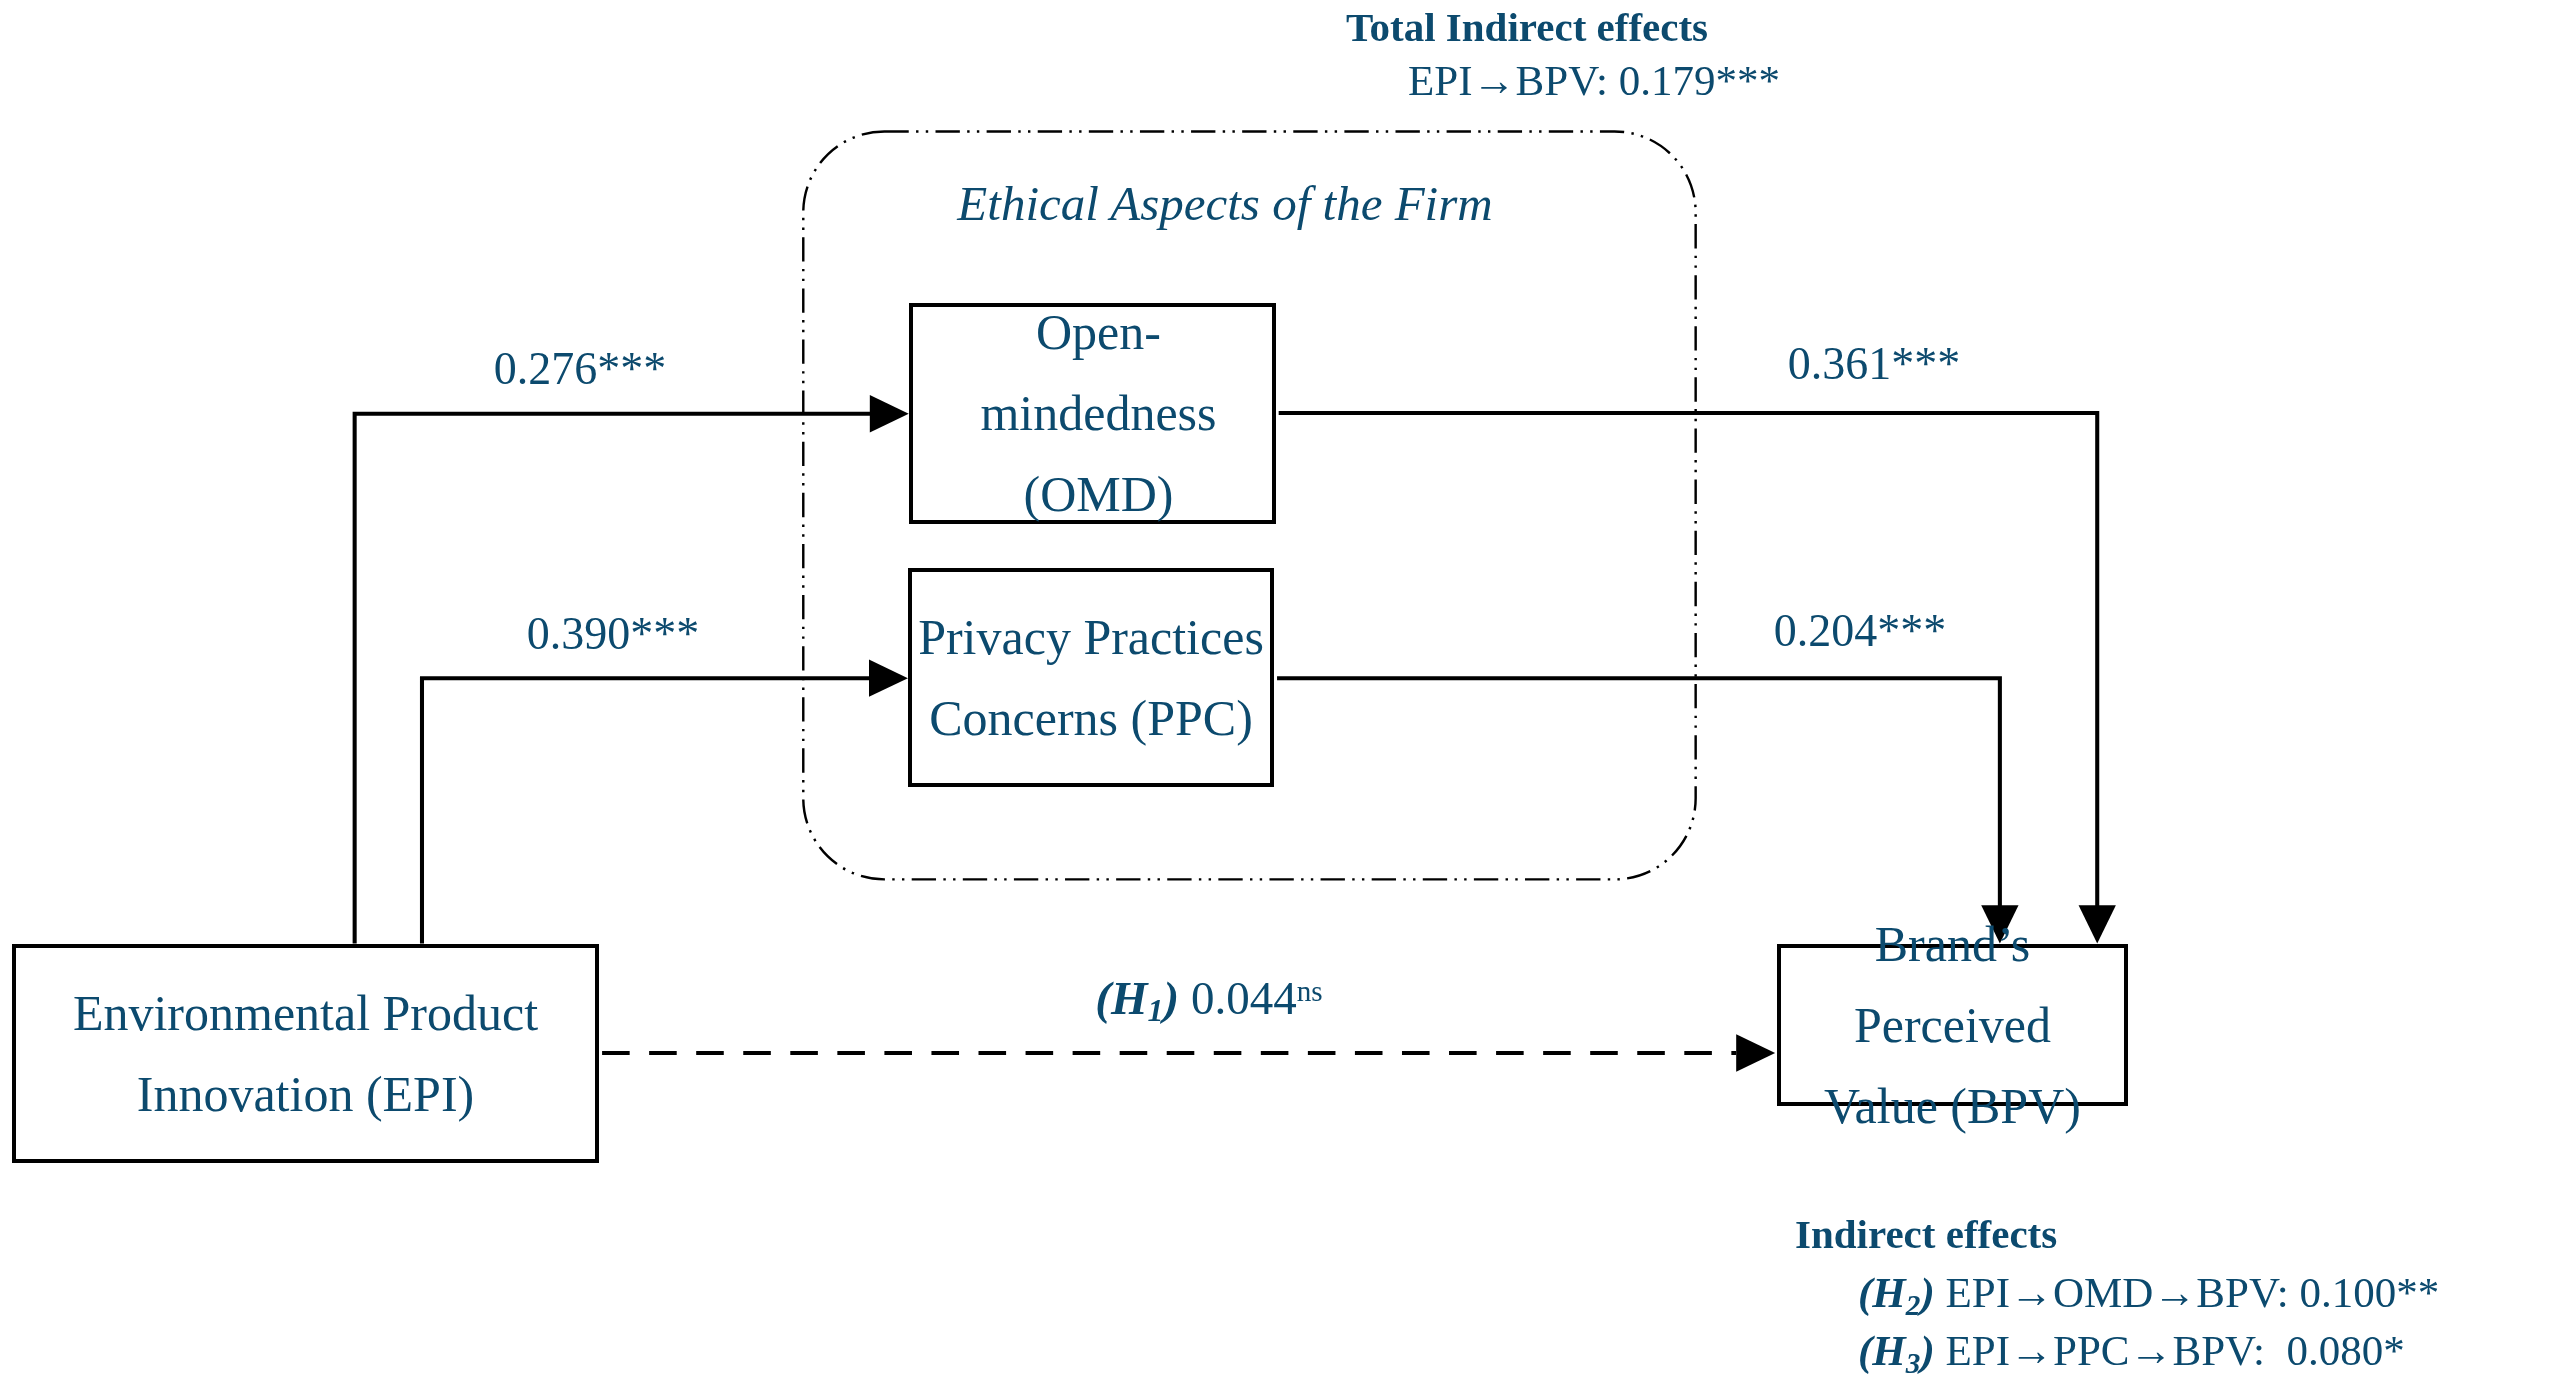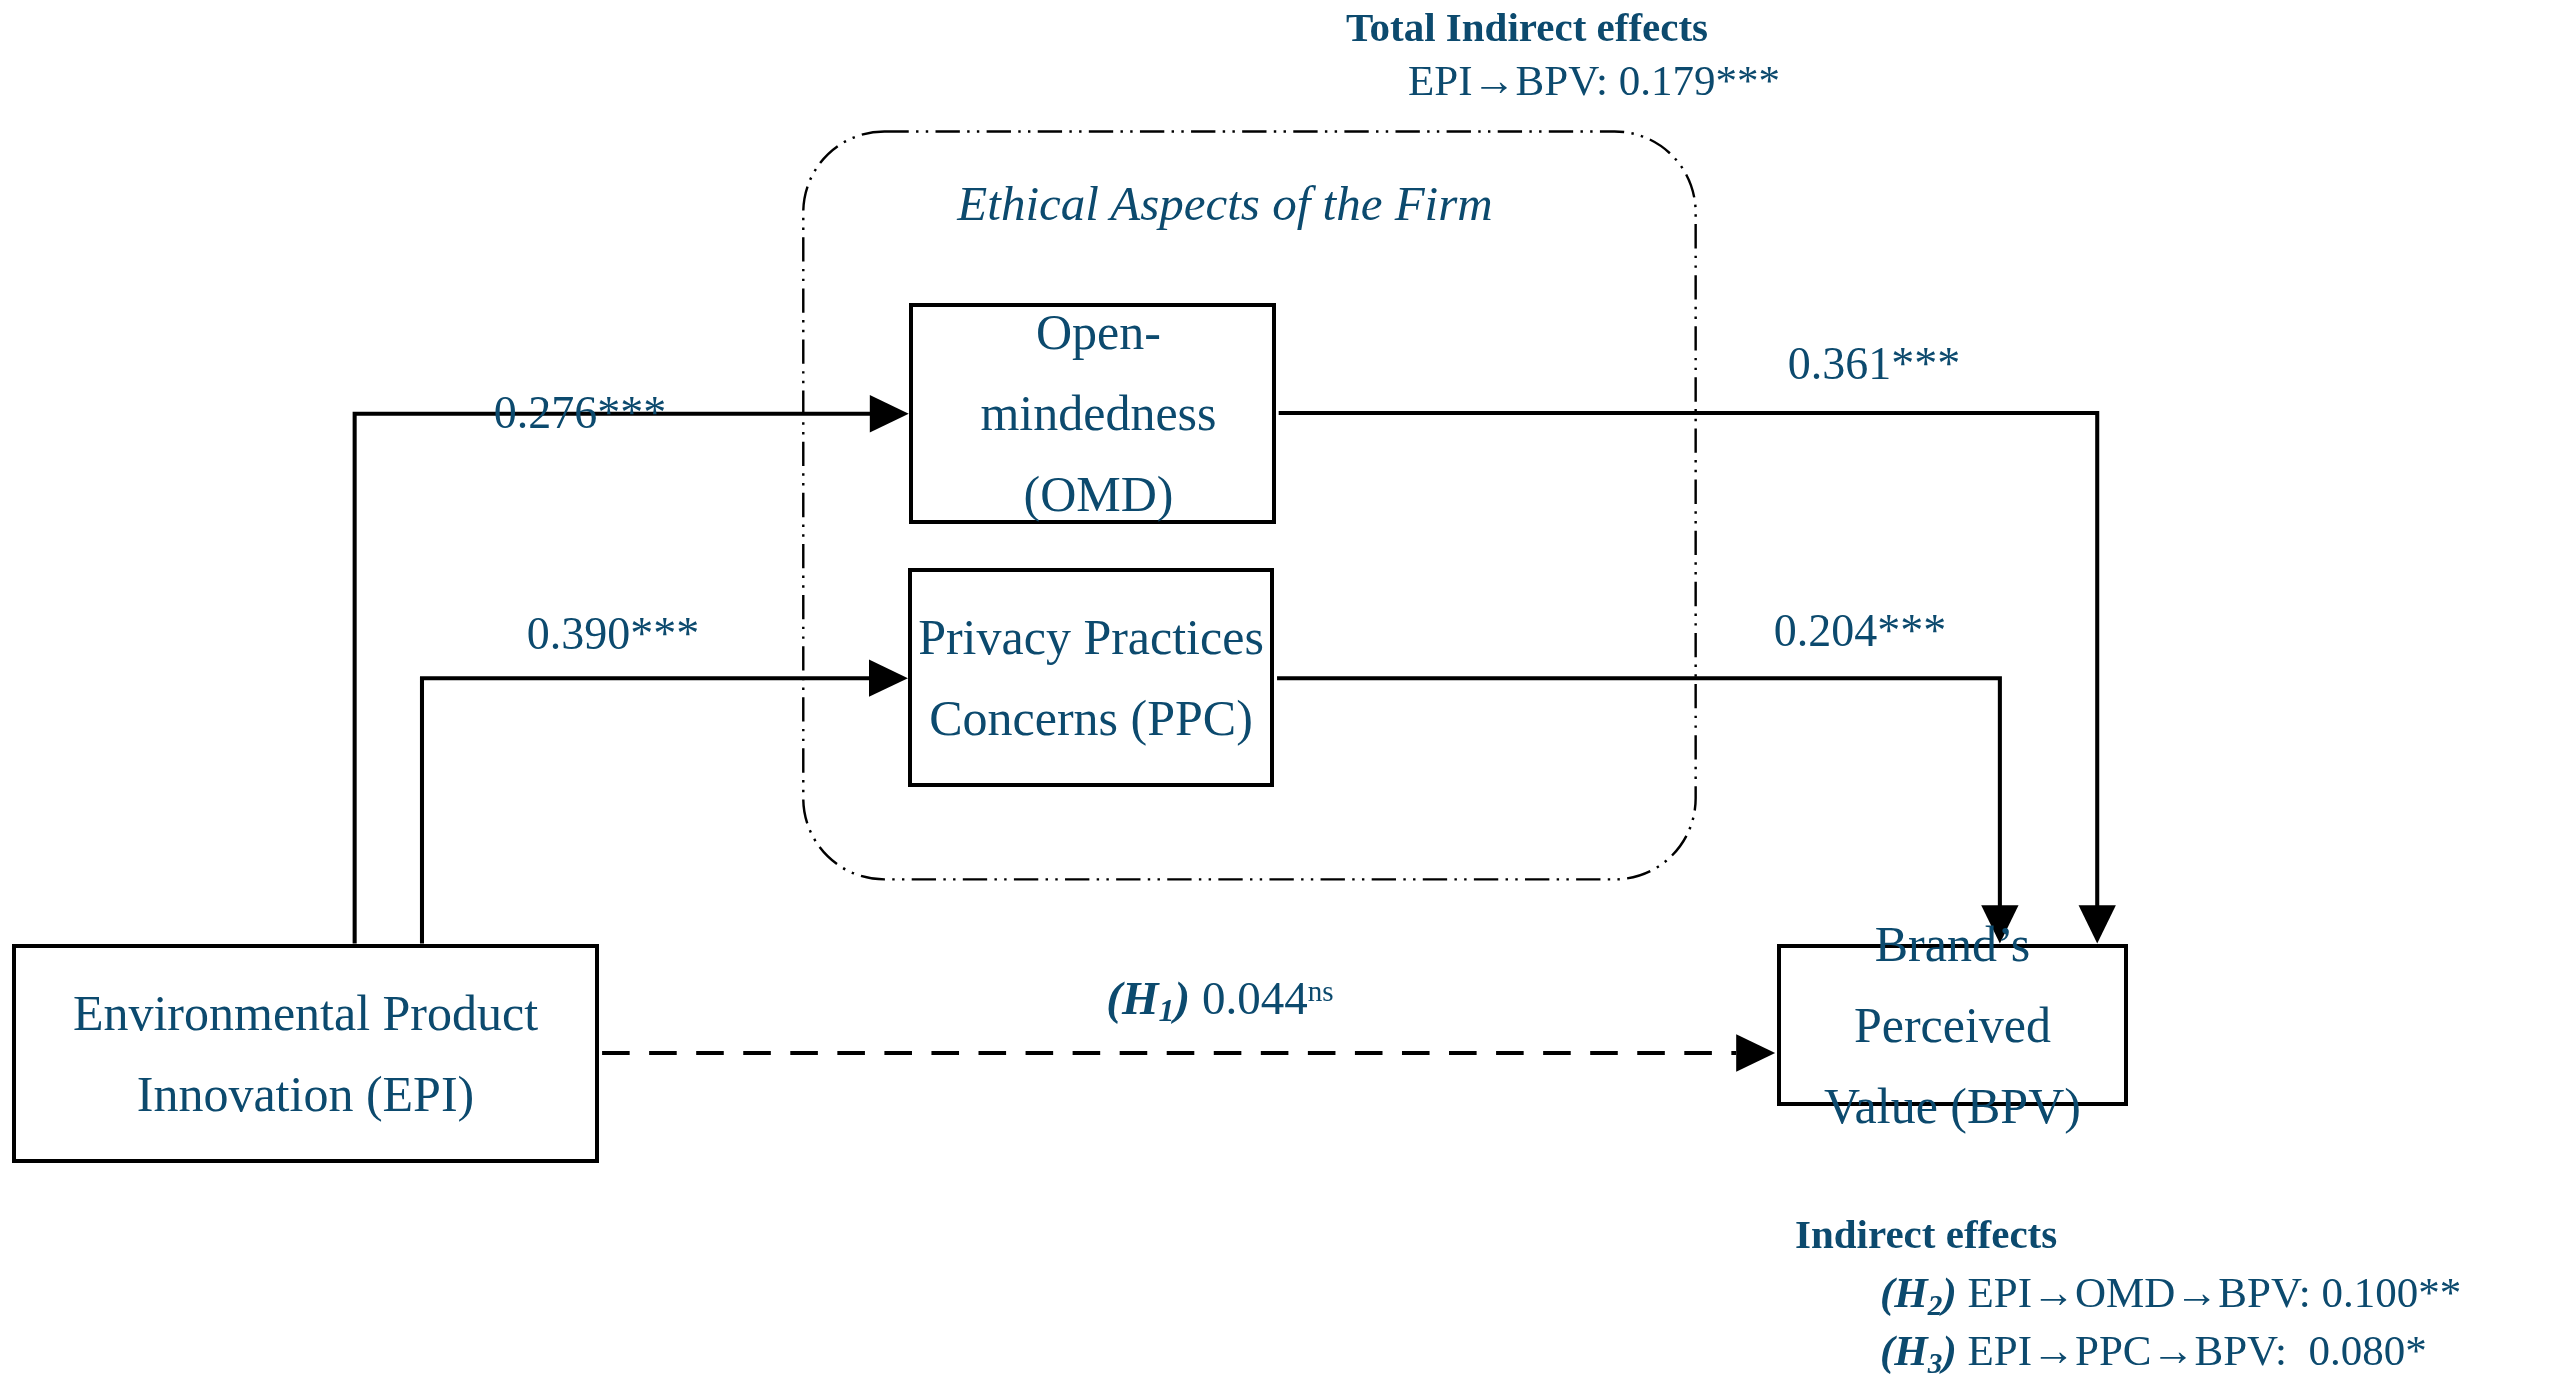--- a/index.html
+++ b/index.html
@@ -55,21 +55,20 @@
   }
   .h-label {
     position: absolute;
     font-size: 47px;
     white-space: nowrap;
     transform: translate(-50%, -50%);
   }
   .hyp {
     font-weight: bold;
     font-style: italic;
-    margin-left: 22px;
   }
   .hyp sub {
     font-size: 68%;
     vertical-align: -22%;
   }
   sup.ns {
     font-size: 62%;
     vertical-align: 38%;
   }
   .annot-title {
@@ -126,21 +125,21 @@
   </div>
   <div class="node node-ppc">
     <span>Privacy Practices</span>
     <span>Concerns (PPC)</span>
   </div>
   <div class="node node-bpv">
     <span>Brand’s Perceived</span>
     <span>Value (BPV)</span>
   </div>
 
-  <div class="coef" style="left:580px; top:368px;margin-top:44px;">0.276***</div>
+  <div class="coef" style="left:580px; top:368px;">0.276***</div>
   <div class="coef" style="left:613px; top:633px;">0.390***</div>
   <div class="coef" style="left:1874px; top:363px;">0.361***</div>
   <div class="coef" style="left:1860px; top:630px;text-align:right;">0.204***</div>
 
   <div class="h-label" style="left:1209px; top:1000px;">
     <span class="hyp"><span>(H</span><sub>1</sub><span>)</span></span><span> 0.044</span><sup class="ns">ns</sup>
   </div>
 
   <div class="annot-title v-centered" style="left:1795px; top:1234px;">Indirect effects</div>
 

